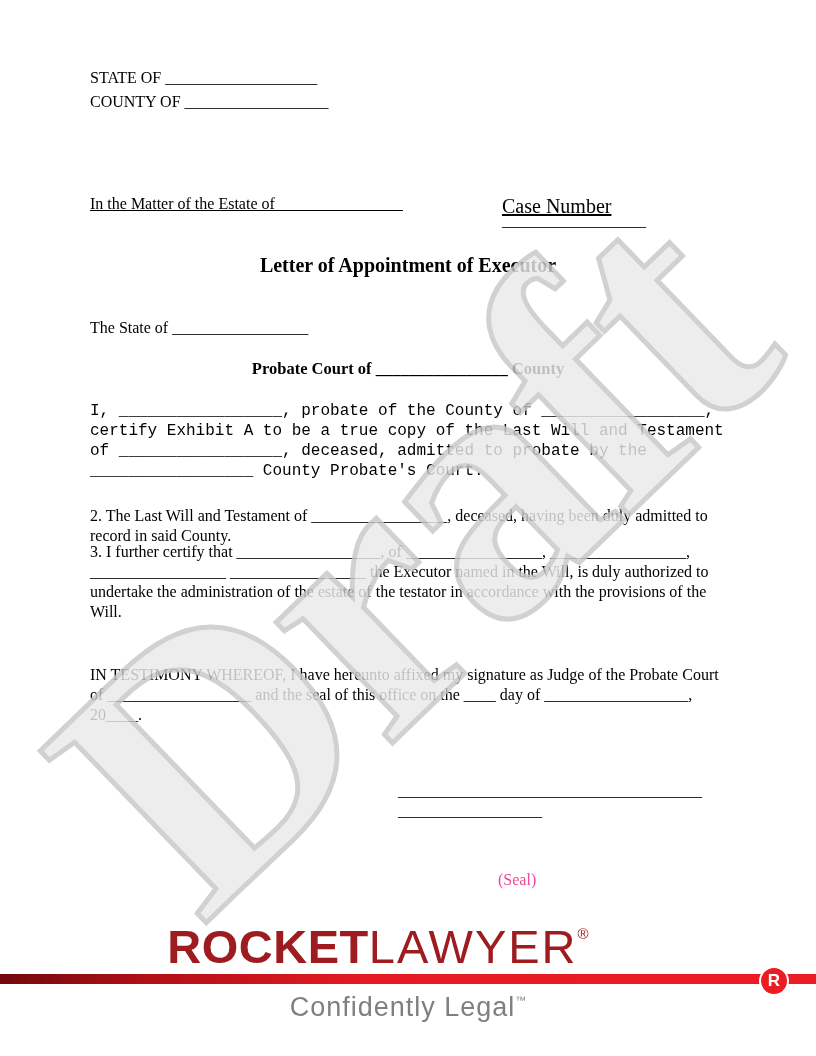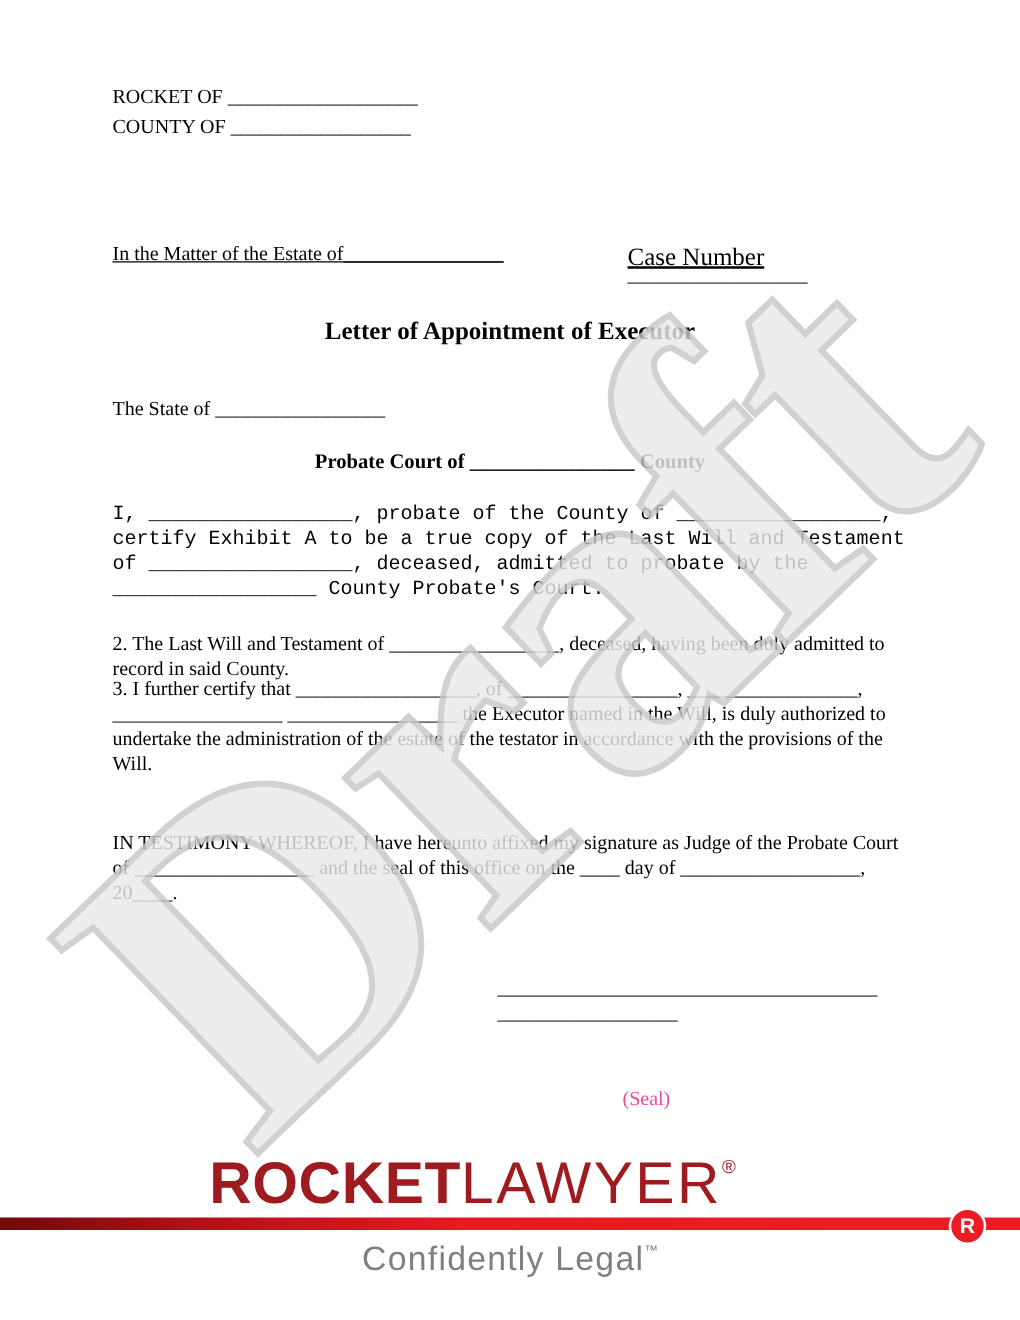--- a/index.html
+++ b/index.html
@@ -119,21 +119,21 @@
   .tagline-tm { font-size: 11px; vertical-align: 12px; letter-spacing: 0; }
 </style>
 </head>
 <body>
 
 <div class="page">
 
   <div class="content">
 
     <div class="abs court-header">
-      <div>ROCKET OF ___________________</div>
+      <div>STATE OF ___________________</div>
       <div>COUNTY OF __________________</div>
     </div>
 
     <div class="abs estate-line">In the Matter of the Estate of________________</div>
     <div class="abs case-label">Case Number</div>
     <div class="abs case-blank">__________________</div>
 
     <div class="abs doc-title">Letter of Appointment of Executor</div>
 
     <div class="abs state-line">The State of _________________</div>

